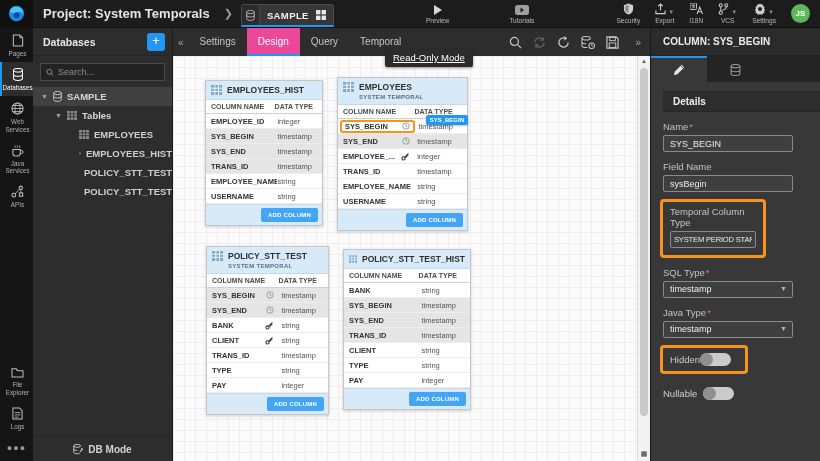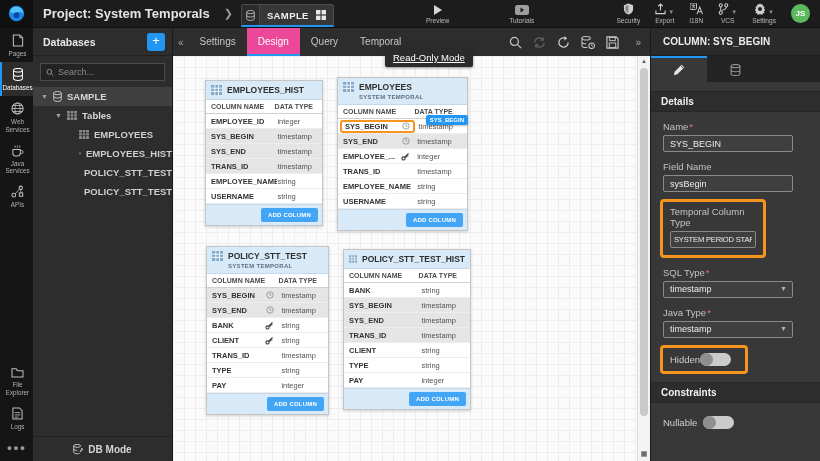--- a/index.html
+++ b/index.html
@@ -89,21 +89,21 @@
   .card-foot { background:#d8eaf8; border-top:1px solid #c3d8ea; padding:3px 4px; display:flex; justify-content:flex-end; }
   .addcol { background:#42a5f5; border:none; color:#fff; font-size:6px; font-weight:bold; padding:4px 7px; border-radius:2px; letter-spacing:.2px; font-family:"Liberation Sans",sans-serif; }
 
   
   .inspector { width:170px; flex:none; background:#383838; border-left:1px solid #1a1a1a; display:flex; flex-direction:column; overflow:hidden; }
   .insp-header { height:28px; flex:none; background:#2b2b2b; border-bottom:1px solid #1f1f1f; display:flex; align-items:center; padding-left:12px; font-size:10px; font-weight:bold; color:#ececec; }
   .insp-tabs { height:26px; flex:none; background:#242424; display:flex; }
   .insp-tab { width:56px; display:flex; align-items:center; justify-content:center; border-top:2px solid transparent; }
   .insp-tab.active { background:#383838; border-top-color:#2196f3; }
   .insp-body { flex:1; font-size:9.5px; }
-  .secbar { background:#2d2d2d; border-top:1px solid #262626; border-bottom:1px solid #262626; padding:4px 10px; font-size:10px; font-weight:bold; color:#f0f0f0; }
+  .secbar { background:#2d2d2d; border-top:1px solid #262626; border-bottom:1px solid #262626; padding:4px 10px; font-size:10px; font-weight:bold; color:#f0f0f0;margin-left:12px; }
   .secbar.mt { margin-top:9px; }
   .fgroup { padding:0 12px; }
   .flabel { color:#c4c4c4; margin:9px 0 3px; font-size:9.5px; }
   .req { color:#e57373; margin-left:1px; }
   .tinput { width:130px; height:17px; background:#3f3f3f; border:1px solid #8a8a8a; border-radius:2px; color:#ececec; font-size:9px; padding:0 6px; font-family:"Liberation Sans",sans-serif; }
   .selwrap { position:relative; width:130px; }
   .selwrap .tinput { width:100%; }
   .selwrap .arr { position:absolute; right:6px; top:4px; color:#b5b5b5; font-size:7px; pointer-events:none; }
   .hl { border:3px solid #f7941e; border-radius:4px; }
   .temporal-box { margin:7px 0 0 9px; padding:0 7px 7px; width:106px; }
@@ -715,21 +715,20 @@
             <div class="tinput" style="line-height:15px;">timestamp</div>
             <span class="arr">▼</span>
           </div>
         </div>
 
         <div class="hl hidden-box">
           <span style="color:#cfcfcf;">Hidden</span>
           <div class="toggle"></div>
         </div>
 
-        <div class="secbar" style="margin-top:8px;">Constraints</div>
         <div id="constraints">
             <div class="crow">
               <span class="clabel">Nullable</span>
               <div class="toggle"></div>
             </div>
           </div>
       </div>
     </aside>
   </div>
 </div>

